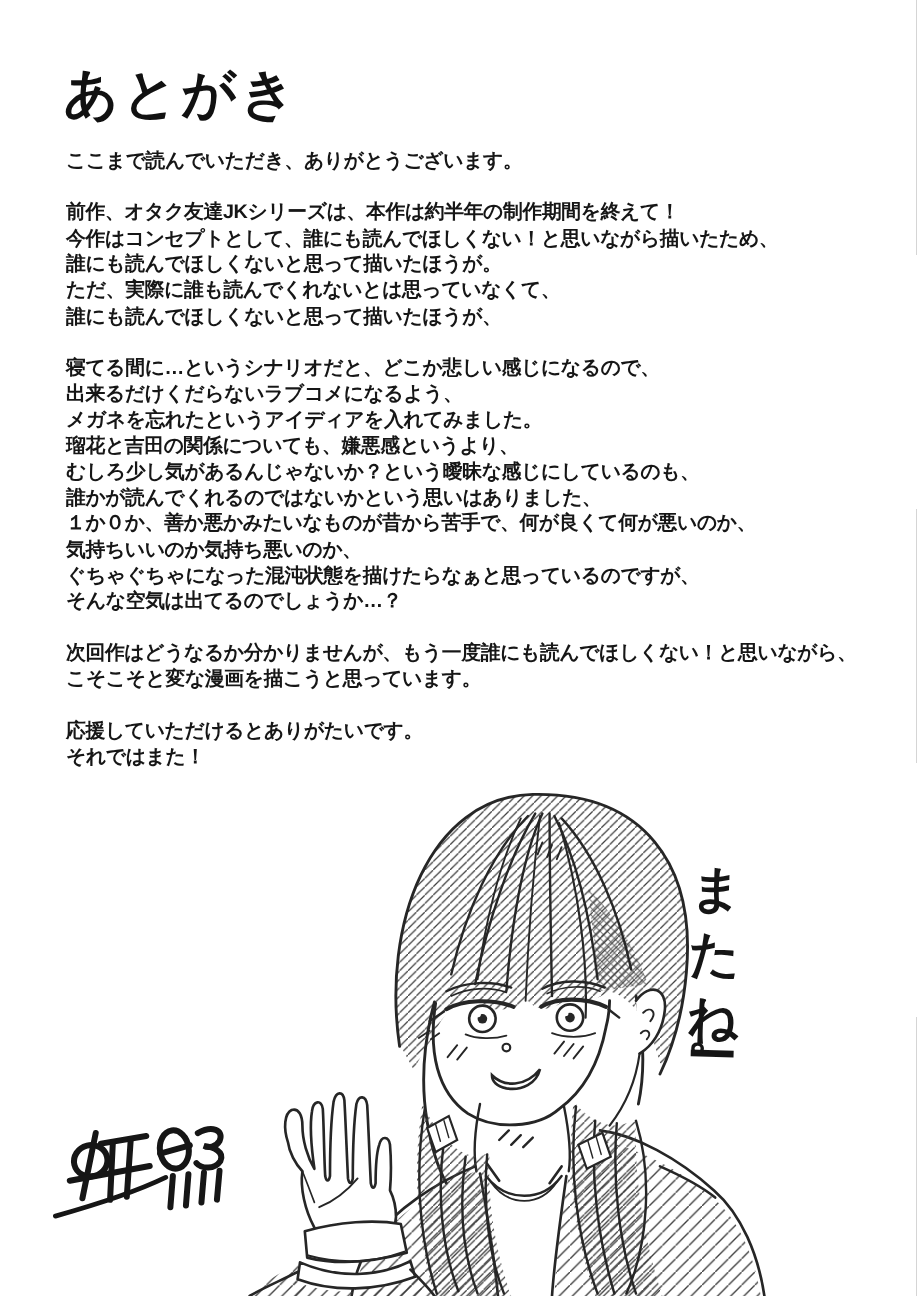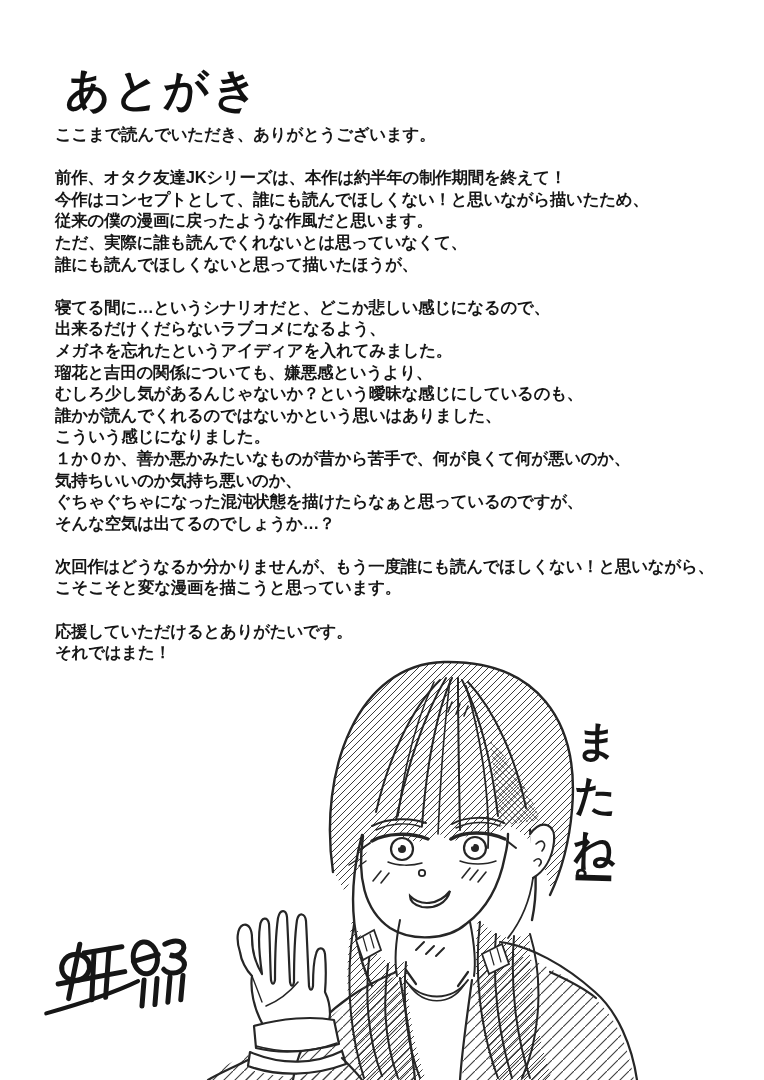--- a/index.html
+++ b/index.html
@@ -5,21 +5,21 @@
   html,body{margin:0;padding:0;background:#888;}
   .page{
     position:relative;
     width:764px;height:1080px;
     background:#ffffff;
     overflow:hidden;
     font-family:"Liberation Sans","DejaVu Sans",sans-serif;
     color:#1a1a1a;
   }
   .title{
-    position:absolute;left:53px;top:48px;margin:12px;
+    position:absolute;left:53px;top:48px;margin:0;
     font-family:"DejaVu Serif","Liberation Serif",serif;
     font-size:45px;font-weight:800;letter-spacing:3px;color:#111;
   }
   .body-text{
     position:absolute;left:55px;top:124px;width:690px;
     font-size:16.5px;line-height:21.6px;font-weight:700;
     letter-spacing:-0.3px;color:#161616;
   }
   .para{margin:0 0 21.6px 0;}
   .para:last-child{margin-bottom:0;}
@@ -41,32 +41,31 @@
 
   <h1 class="title">あとがき</h1>
 
   <div class="body-text">
       <div class="para">
         <div class="line">ここまで読んでいただき、ありがとうございます。</div>
       </div>
       <div class="para">
         <div class="line">前作、オタク友達JKシリーズは、本作は約半年の制作期間を終えて！</div>
         <div class="line">今作はコンセプトとして、誰にも読んでほしくない！と思いながら描いたため、</div>
-        <div class="line">従来の僕の漫画に戻ったような作風だと思います。</div>
+        <div class="line">誰にも読んでほしくないと思って描いたほうが。</div>
         <div class="line">ただ、実際に誰も読んでくれないとは思っていなくて、</div>
         <div class="line">誰にも読んでほしくないと思って描いたほうが、</div>
       </div>
       <div class="para">
         <div class="line">寝てる間に…というシナリオだと、どこか悲しい感じになるので、</div>
         <div class="line">出来るだけくだらないラブコメになるよう、</div>
         <div class="line">メガネを忘れたというアイディアを入れてみました。</div>
         <div class="line">瑠花と吉田の関係についても、嫌悪感というより、</div>
         <div class="line">むしろ少し気があるんじゃないか？という曖昧な感じにしているのも、</div>
         <div class="line">誰かが読んでくれるのではないかという思いはありました、</div>
-        <div class="line">こういう感じになりました。</div>
         <div class="line">１か０か、善か悪かみたいなものが昔から苦手で、何が良くて何が悪いのか、</div>
         <div class="line">気持ちいいのか気持ち悪いのか、</div>
         <div class="line">ぐちゃぐちゃになった混沌状態を描けたらなぁと思っているのですが、</div>
         <div class="line">そんな空気は出てるのでしょうか…？</div>
       </div>
       <div class="para">
         <div class="line">次回作はどうなるか分かりませんが、もう一度誰にも読んでほしくない！と思いながら、</div>
         <div class="line">こそこそと変な漫画を描こうと思っています。</div>
       </div>
       <div class="para">

